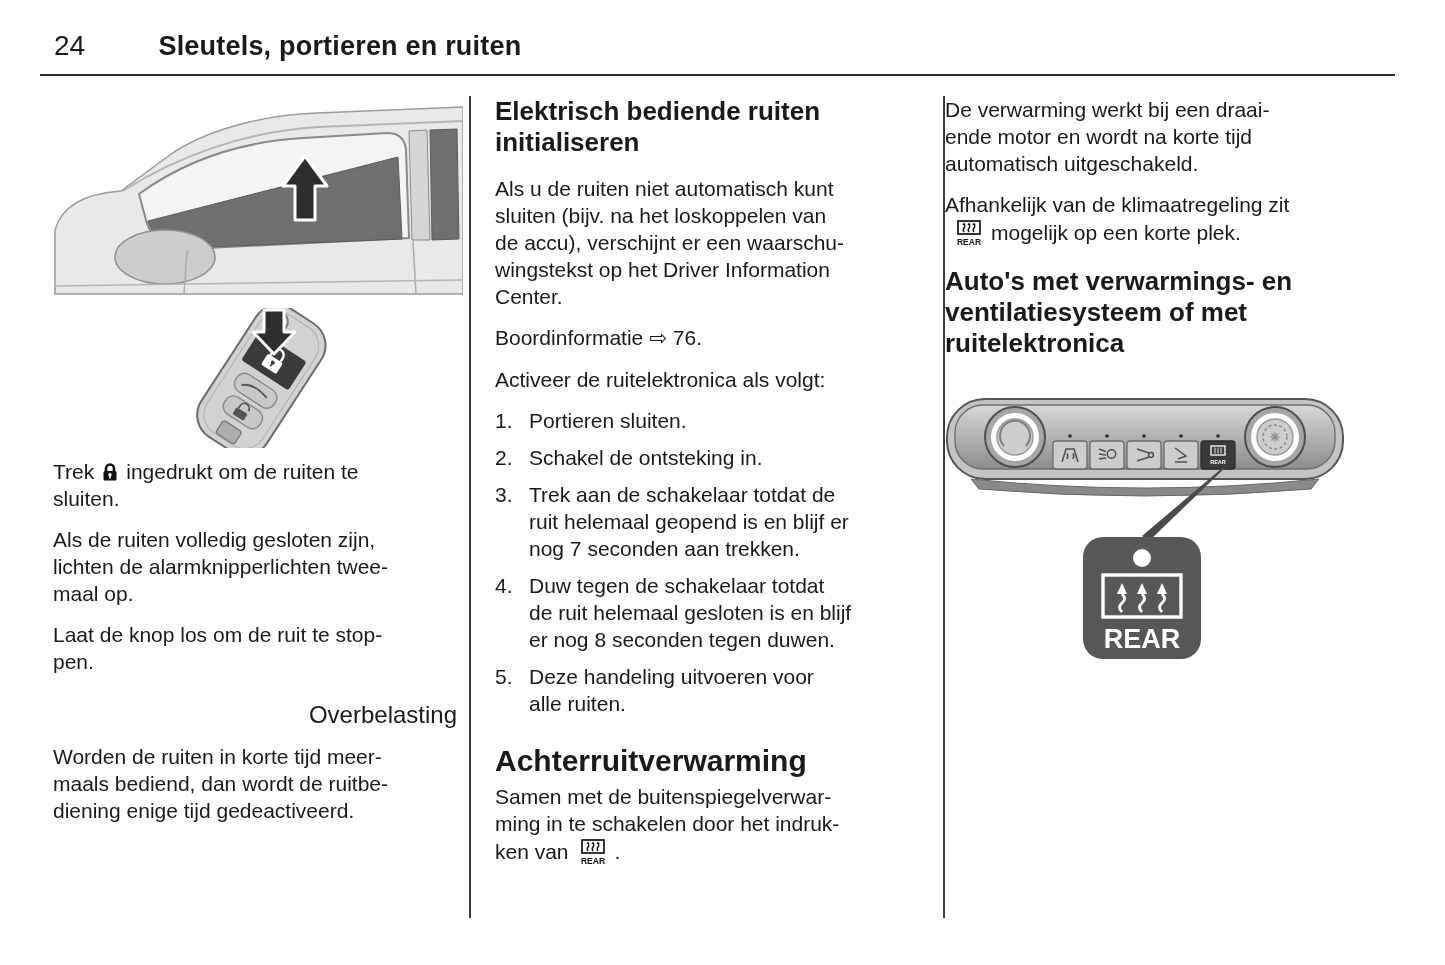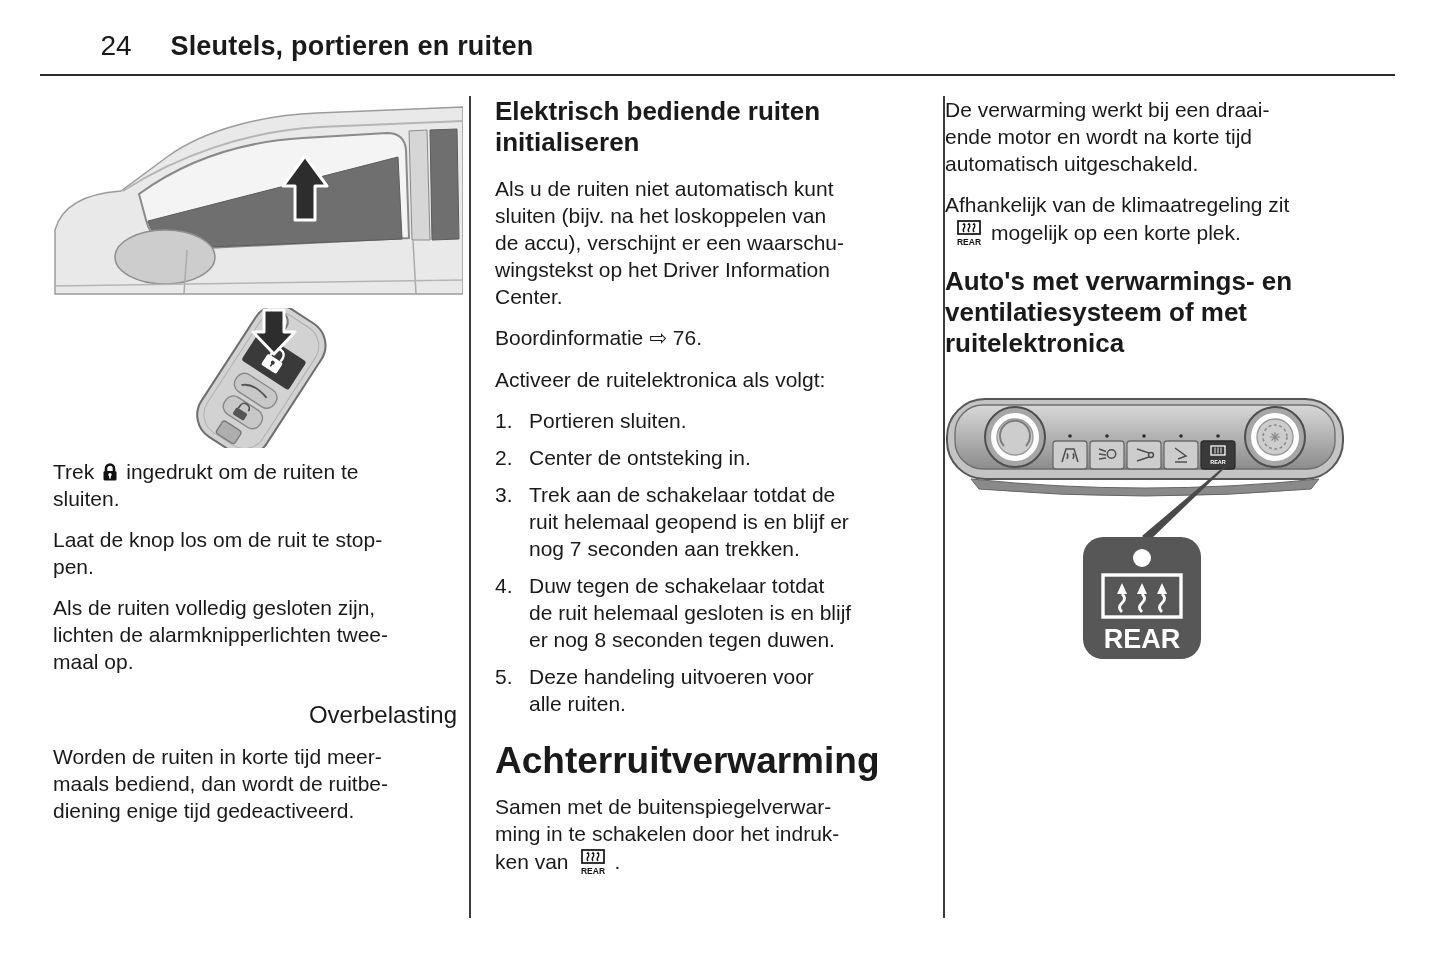--- a/index.html
+++ b/index.html
@@ -2,33 +2,33 @@
 <html><head>
 <meta charset="utf-8">
 <style>
   html,body{margin:0;padding:0;background:#ffffff;}
   .page{position:relative;width:1445px;height:965px;background:#ffffff;overflow:hidden;
         font-family:"Liberation Sans",sans-serif;color:#1a1a1a;}
   svg text{font-family:"Liberation Sans",sans-serif;}
 
   
   .hdr{position:absolute;left:40px;right:50px;top:30px;border-bottom:2px solid #2b2b2b;padding:0 0 12px 0;}
-  .hdr .pagenum{display:inline-block;margin-left:26px;width:100px;font-size:28px;font-weight:400;vertical-align:baseline;text-align:center;}
+  .hdr .pagenum{display:inline-block;margin-left:14px;width:100px;font-size:28px;font-weight:400;vertical-align:baseline;}
   .hdr .chapter{display:inline;font-size:27px;font-weight:700;letter-spacing:.2px;}
 
   
   .columns{position:absolute;top:96px;left:53px;right:38px;display:flex;align-items:flex-start;}
   .vdiv{width:2px;height:822px;background:#3c3c3c;flex:none;}
   .col-left{width:416px;flex:none;}
   .col-mid{width:472px;flex:none;padding-left:24px;box-sizing:border-box;}
   .col-right{flex:1;box-sizing:border-box;}
 
   p.body{margin:0 0 14px 0;font-size:21px;line-height:27px;white-space:pre-line;}
   h2.sub{margin:0 0 17px 0;font-size:26px;line-height:31px;font-weight:700;white-space:pre-line;}
-  h2.top{margin:26px 0 14px 0;font-size:37px;line-height:36px;font-weight:700;}
+  h2.top{margin:26px 0 4px 0;font-size:30px;line-height:36px;font-weight:700;}
   h3.minor{margin:26px 12px 14px 0;font-size:24px;line-height:28px;font-weight:400;text-align:right;}
 
   figure{margin:0;padding:0;}
   .fig-car{margin:4px 0 8px 0;}
   .fig-key{margin:0 0 6px 95px;}
   .fig-panel{margin:38px 0 0 0;}
 
   
   .steps{margin:0 0 0 0;}
   .step{display:flex;margin:0 0 10px 0;font-size:21px;line-height:27px;}
@@ -98,26 +98,26 @@
       </figure>
 
       <p class="body"><span>Trek</span><svg class="ic-lock" width="18" height="20" viewBox="0 0 18 20">
             <path d="M5,9 V6.5 a4,4 0 0 1 8,0 V9" fill="none" stroke="#111111" stroke-width="2.6"></path>
             <rect x="2.5" y="9" width="13" height="9.5" rx="1.5" fill="#111111"></rect>
             <circle cx="9" cy="12.8" r="1.7" fill="#ffffff"></circle>
             <rect x="8.2" y="13.2" width="1.6" height="3.4" fill="#ffffff"></rect>
           </svg><span>ingedrukt om de ruiten te
 sluiten.</span></p>
 
-      <p class="body">Laat de knop los om de ruit te stop-
-pen.</p>
-
       <p class="body">Als de ruiten volledig gesloten zijn,
 lichten de alarmknipperlichten twee-
 maal op.</p>
+
+      <p class="body">Laat de knop los om de ruit te stop-
+pen.</p>
 
       <h3 class="minor">Overbelasting</h3>
 
       <p class="body">Worden de ruiten in korte tijd meer-
 maals bediend, dan wordt de ruitbe-
 diening enige tijd gedeactiveerd.</p>
     </section>
 
     <div class="vdiv"></div>
 
@@ -135,21 +135,21 @@
 
       <p class="body">Activeer de ruitelektronica als volgt:</p>
 
       <div class="steps">
         <div class="step">
             <span class="step-num">1.</span>
             <span class="step-text">Portieren sluiten.</span>
           </div>
         <div class="step">
             <span class="step-num">2.</span>
-            <span class="step-text">Center de ontsteking in.</span>
+            <span class="step-text">Schakel de ontsteking in.</span>
           </div>
         <div class="step">
             <span class="step-num">3.</span>
             <span class="step-text">Trek aan de schakelaar totdat de
 ruit helemaal geopend is en blijf er
 nog 7 seconden aan trekken.</span>
           </div>
         <div class="step">
             <span class="step-num">4.</span>
             <span class="step-text">Duw tegen de schakelaar totdat

